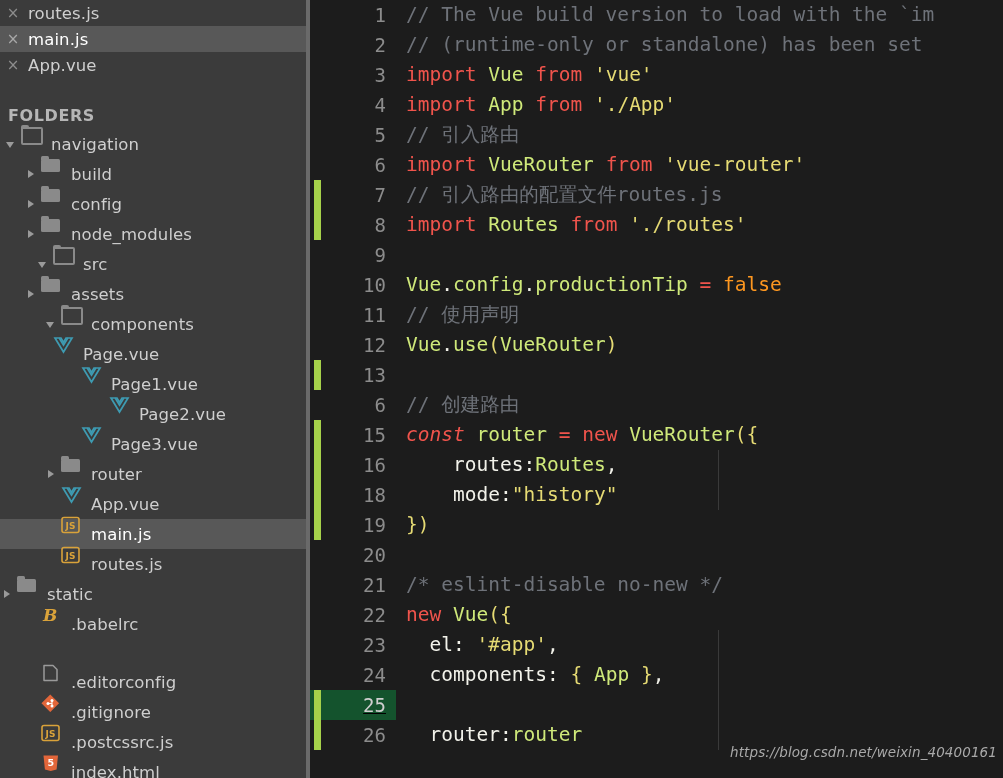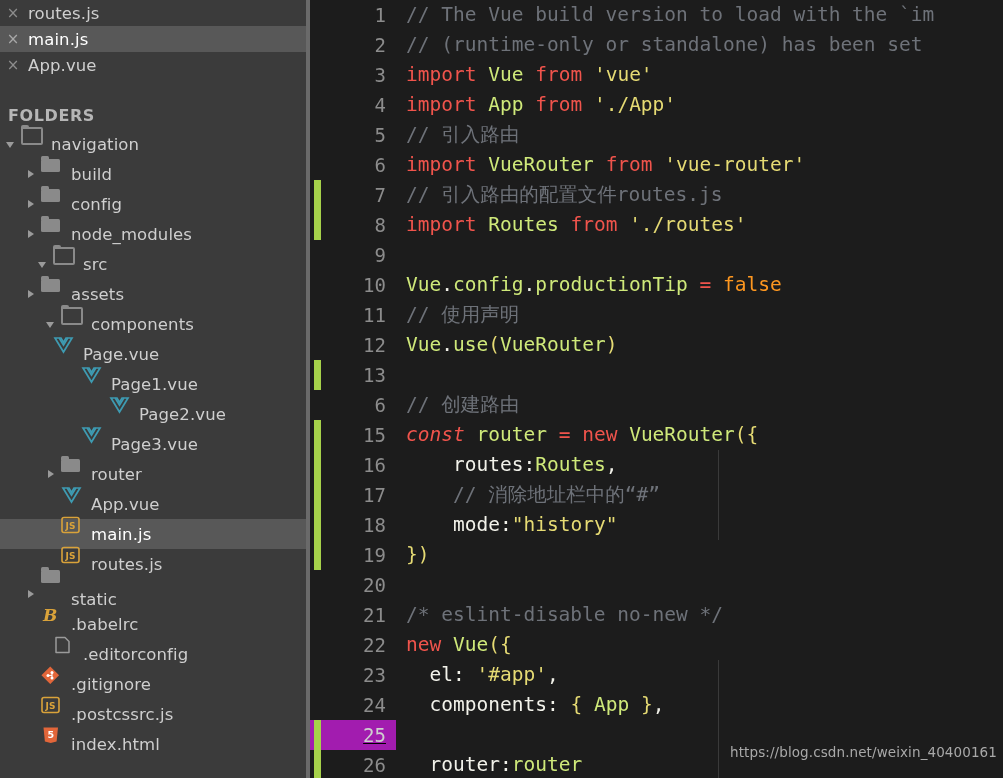--- a/index.html
+++ b/index.html
@@ -96,21 +96,21 @@
 
   
   .editor{
     flex:1;height:778px;background:#1c1c1c;position:relative;overflow:hidden;
   }
   .code-layer{position:absolute;left:0;top:0;right:0;top:0;}
   .cline{
     height:30px;display:flex;align-items:center;position:relative;
     white-space:pre;
   }
-  .cline.hl .gut{background:#a21caf;text-decoration:underline;}
+  .cline.hl .gut{background:#14532d;text-decoration:underline;}
   .cline.hl .num{color:#cfcfcf;}
   .gut{
     width:86px;min-width:86px;height:30px;display:flex;align-items:center;
     justify-content:flex-end;position:relative;
   }
   .num{
     font-family:"DejaVu Sans Mono","Liberation Mono",monospace;
     font-size:19px;color:#8c8c8c;padding-right:10px;
   }
   .mark{
@@ -136,20 +136,21 @@
   .t-num{color:#fd9720;}
   .t-pun{color:#f0f0e8;}
   .t-prop{color:#f2f2ea;}
   .t-yel{color:#e6db74;}
 
   .watermark{
     position:absolute;right:6px;bottom:18px;
     font-size:13.5px;color:#a9a9a9;
     font-family:"DejaVu Sans","Liberation Sans",sans-serif;
     letter-spacing:.1px;
+    font-style:italic;
   }
 </style>
 </head>
 <body>
 
 <div class="app">
 
   <div class="sidebar">
     <div class="tabs">
         <div class="tab">
@@ -270,35 +271,35 @@
         <div class="row" style="padding-left: 44px;">
           <span class="arrow"></span>
           <span class="ico">
             <svg width="20" height="18" viewBox="0 0 20 18">
               <rect x="1" y="1.5" width="17" height="15" rx="2" fill="none" stroke="#d9a23a" stroke-width="1.6"></rect>
               <text x="9.5" y="12.5" font-family="DejaVu Sans, sans-serif" font-size="9" font-weight="bold" fill="#d9a23a" text-anchor="middle">JS</text>
             </svg>
           </span>
           <span class="lbl">routes.js</span>
         </div>
-        <div class="row" style="padding-left: 24px; align-items: flex-end;">
+        <div class="row" style="">
           <span class="arrow closed"></span>
           <span class="ico folder-closed"></span>
           <span class="lbl">static</span>
         </div>
         <div class="row" style="padding-left: 24px;">
           <span class="arrow"></span>
           <span class="ico">
             <svg width="20" height="18" viewBox="0 0 20 18">
               <text x="2" y="15" font-family="DejaVu Serif, serif" font-size="17" font-style="italic" font-weight="bold" fill="#d9a23a">B</text>
             </svg>
           </span>
           <span class="lbl">.babelrc</span>
         </div>
-        <div class="row" style="padding-left: 36px;">
+        <div class="row" style="padding-left: 24px; margin-top: 28px;">
           <span class="arrow"></span>
           <span class="ico">
             <svg width="20" height="18" viewBox="0 0 20 18">
               <path d="M3 1.5 L12 1.5 L16 5.5 L16 16.5 L3 16.5 Z" fill="none" stroke="#9a9a9a" stroke-width="1.5" stroke-linejoin="round"></path>
             </svg>
           </span>
           <span class="lbl">.editorconfig</span>
         </div>
         <div class="row" style="padding-left: 24px;">
           <span class="arrow"></span>
@@ -349,21 +350,20 @@
         <div class="cline"><div class="gut"><span class="mark"></span><span class="num">7</span></div><div class="code"><span class="t-com">// 引入路由的配置文件routes.js</span></div></div>
         <div class="cline"><div class="gut"><span class="mark"></span><span class="num">8</span></div><div class="code"><span class="t-kw">import</span><span class="t-pun"> </span><span class="t-id">Routes</span><span class="t-pun"> </span><span class="t-kw">from</span><span class="t-pun"> </span><span class="t-str">'./routes'</span></div></div>
         <div class="cline"><div class="gut"><span class="num">9</span></div><div class="code">&nbsp;</div></div>
         <div class="cline"><div class="gut"><span class="num">10</span></div><div class="code"><span class="t-id">Vue</span><span class="t-pun">.</span><span class="t-id">config</span><span class="t-pun">.</span><span class="t-id">productionTip</span><span class="t-pun"> </span><span class="t-kw">=</span><span class="t-pun"> </span><span class="t-num">false</span></div></div>
         <div class="cline"><div class="gut"><span class="num">11</span></div><div class="code"><span class="t-com">// 使用声明</span></div></div>
         <div class="cline"><div class="gut"><span class="num">12</span></div><div class="code"><span class="t-id">Vue</span><span class="t-pun">.</span><span class="t-id">use</span><span class="t-yel">(</span><span class="t-id">VueRouter</span><span class="t-yel">)</span></div></div>
         <div class="cline"><div class="gut"><span class="mark"></span><span class="num">13</span></div><div class="code">&nbsp;</div></div>
         <div class="cline"><div class="gut"><span class="num">6</span></div><div class="code"><span class="t-com">// 创建路由</span></div></div>
         <div class="cline"><div class="gut"><span class="mark"></span><span class="num">15</span></div><div class="code"><span class="t-kwi">const</span><span class="t-pun"> </span><span class="t-id">router</span><span class="t-pun"> </span><span class="t-kw">=</span><span class="t-pun"> </span><span class="t-kw">new</span><span class="t-pun"> </span><span class="t-id">VueRouter</span><span class="t-yel">(</span><span class="t-yel">{</span></div></div>
         <div class="cline"><div class="gut"><span class="mark"></span><span class="num">16</span></div><div class="code"><span class="t-pun"> </span><span class="t-pun"> </span><span class="t-pun"> </span><span class="t-pun"> </span><span class="t-prop">routes</span><span class="t-pun">:</span><span class="t-id">Routes</span><span class="t-pun">,</span></div><div class="iguide"></div></div>
-        <div class="cline"><div class="gut"><span class="mark"></span><span class="num">17</span></div><div class="code"><span class="t-com">    // 消除地址栏中的“#”</span></div><div class="iguide"></div></div>
         <div class="cline"><div class="gut"><span class="mark"></span><span class="num">18</span></div><div class="code"><span class="t-pun"> </span><span class="t-pun"> </span><span class="t-pun"> </span><span class="t-pun"> </span><span class="t-prop">mode</span><span class="t-pun">:</span><span class="t-str">"history"</span></div><div class="iguide"></div></div>
         <div class="cline"><div class="gut"><span class="mark"></span><span class="num">19</span></div><div class="code"><span class="t-yel">}</span><span class="t-yel">)</span></div></div>
         <div class="cline"><div class="gut"><span class="num">20</span></div><div class="code">&nbsp;</div></div>
         <div class="cline"><div class="gut"><span class="num">21</span></div><div class="code"><span class="t-com">/* eslint-disable no-new */</span></div></div>
         <div class="cline"><div class="gut"><span class="num">22</span></div><div class="code"><span class="t-kw">new</span><span class="t-pun"> </span><span class="t-id">Vue</span><span class="t-yel">(</span><span class="t-yel">{</span></div></div>
         <div class="cline"><div class="gut"><span class="num">23</span></div><div class="code"><span class="t-pun"> </span><span class="t-pun"> </span><span class="t-prop">el</span><span class="t-pun">:</span><span class="t-pun"> </span><span class="t-str">'#app'</span><span class="t-pun">,</span></div><div class="iguide"></div></div>
         <div class="cline"><div class="gut"><span class="num">24</span></div><div class="code"><span class="t-pun"> </span><span class="t-pun"> </span><span class="t-prop">components</span><span class="t-pun">:</span><span class="t-pun"> </span><span class="t-yel">{</span><span class="t-pun"> </span><span class="t-id">App</span><span class="t-pun"> </span><span class="t-yel">}</span><span class="t-pun">,</span></div><div class="iguide"></div></div>
         <div class="cline hl"><div class="gut"><span class="mark"></span><span class="num">25</span></div><div class="iguide"></div></div>
         <div class="cline"><div class="gut"><span class="mark"></span><span class="num">26</span></div><div class="code"><span class="t-pun"> </span><span class="t-pun"> </span><span class="t-prop">router</span><span class="t-pun">:</span><span class="t-id">router</span></div><div class="iguide"></div></div>
       </div>

